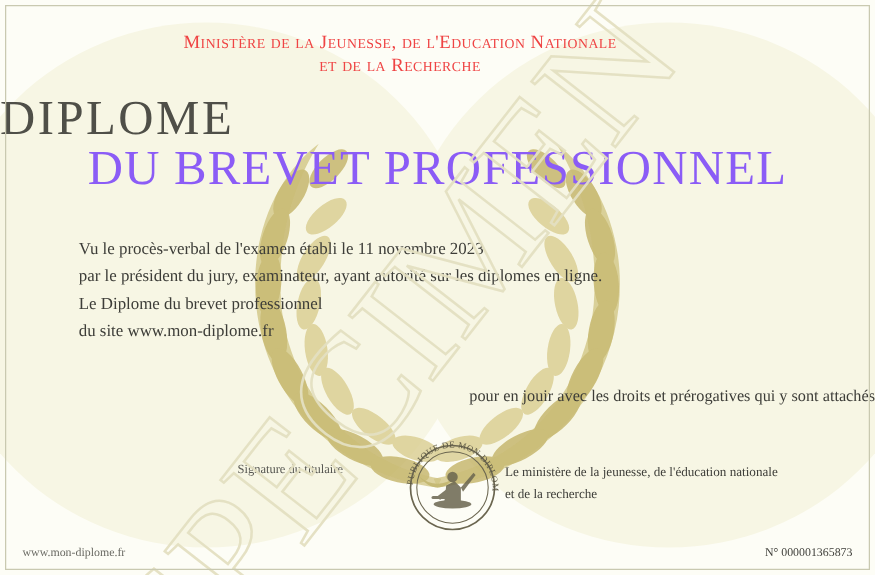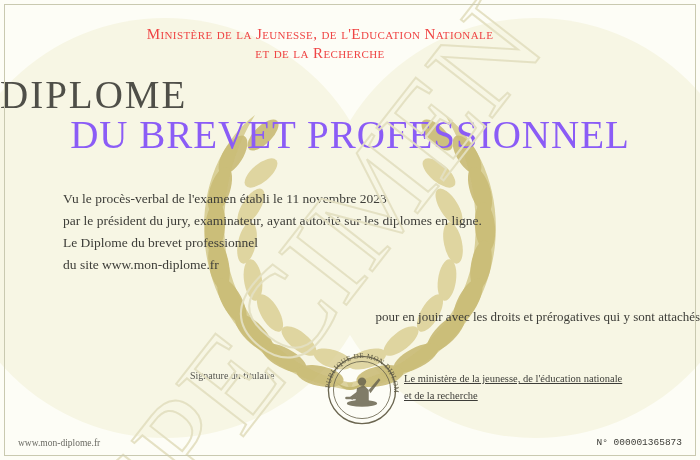--- a/index.html
+++ b/index.html
@@ -137,37 +137,35 @@
     margin-left: 44px;
   }
   .sig-right {
     position: absolute;
     top: 370px;
     left: 404px;
     width: 250px;
     font-size: 10.5px;
     color: #3d3d38;
     line-height: 17px;
-    text-decoration: underline;
   }
   .footer-left {
     position: absolute;
     bottom: 12px;
     left: 18px;
     font-size: 9.5px;
     color: #6a6a63;
     margin-top: 38px;
   }
   .footer-right {
     position: absolute;
     bottom: 12px;
     right: 18px;
     font-size: 9.5px;
     color: #3d3d38;
-    font-family: Liberation Mono, monospace;
   }
   .seal {
     position: absolute;
     left: 320px;
     top: 348px;
     width: 84px;
     height: 84px;
     z-index: 3;
   }
 </style>

